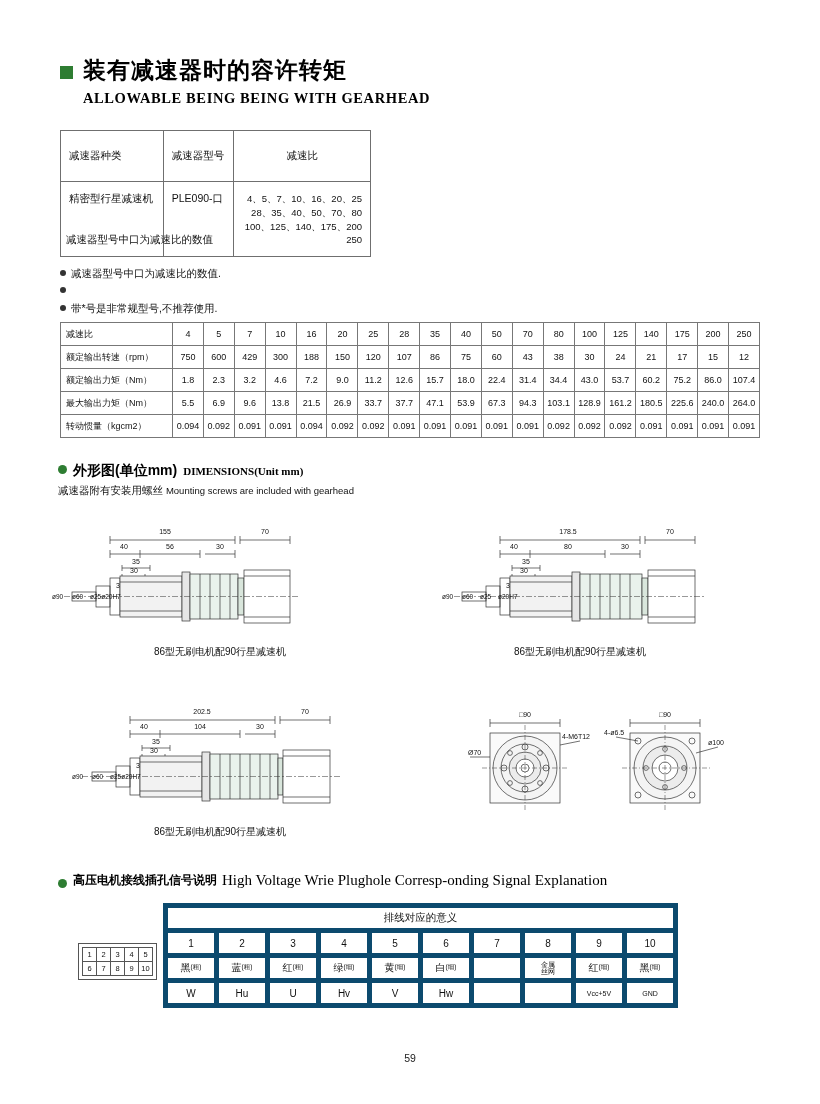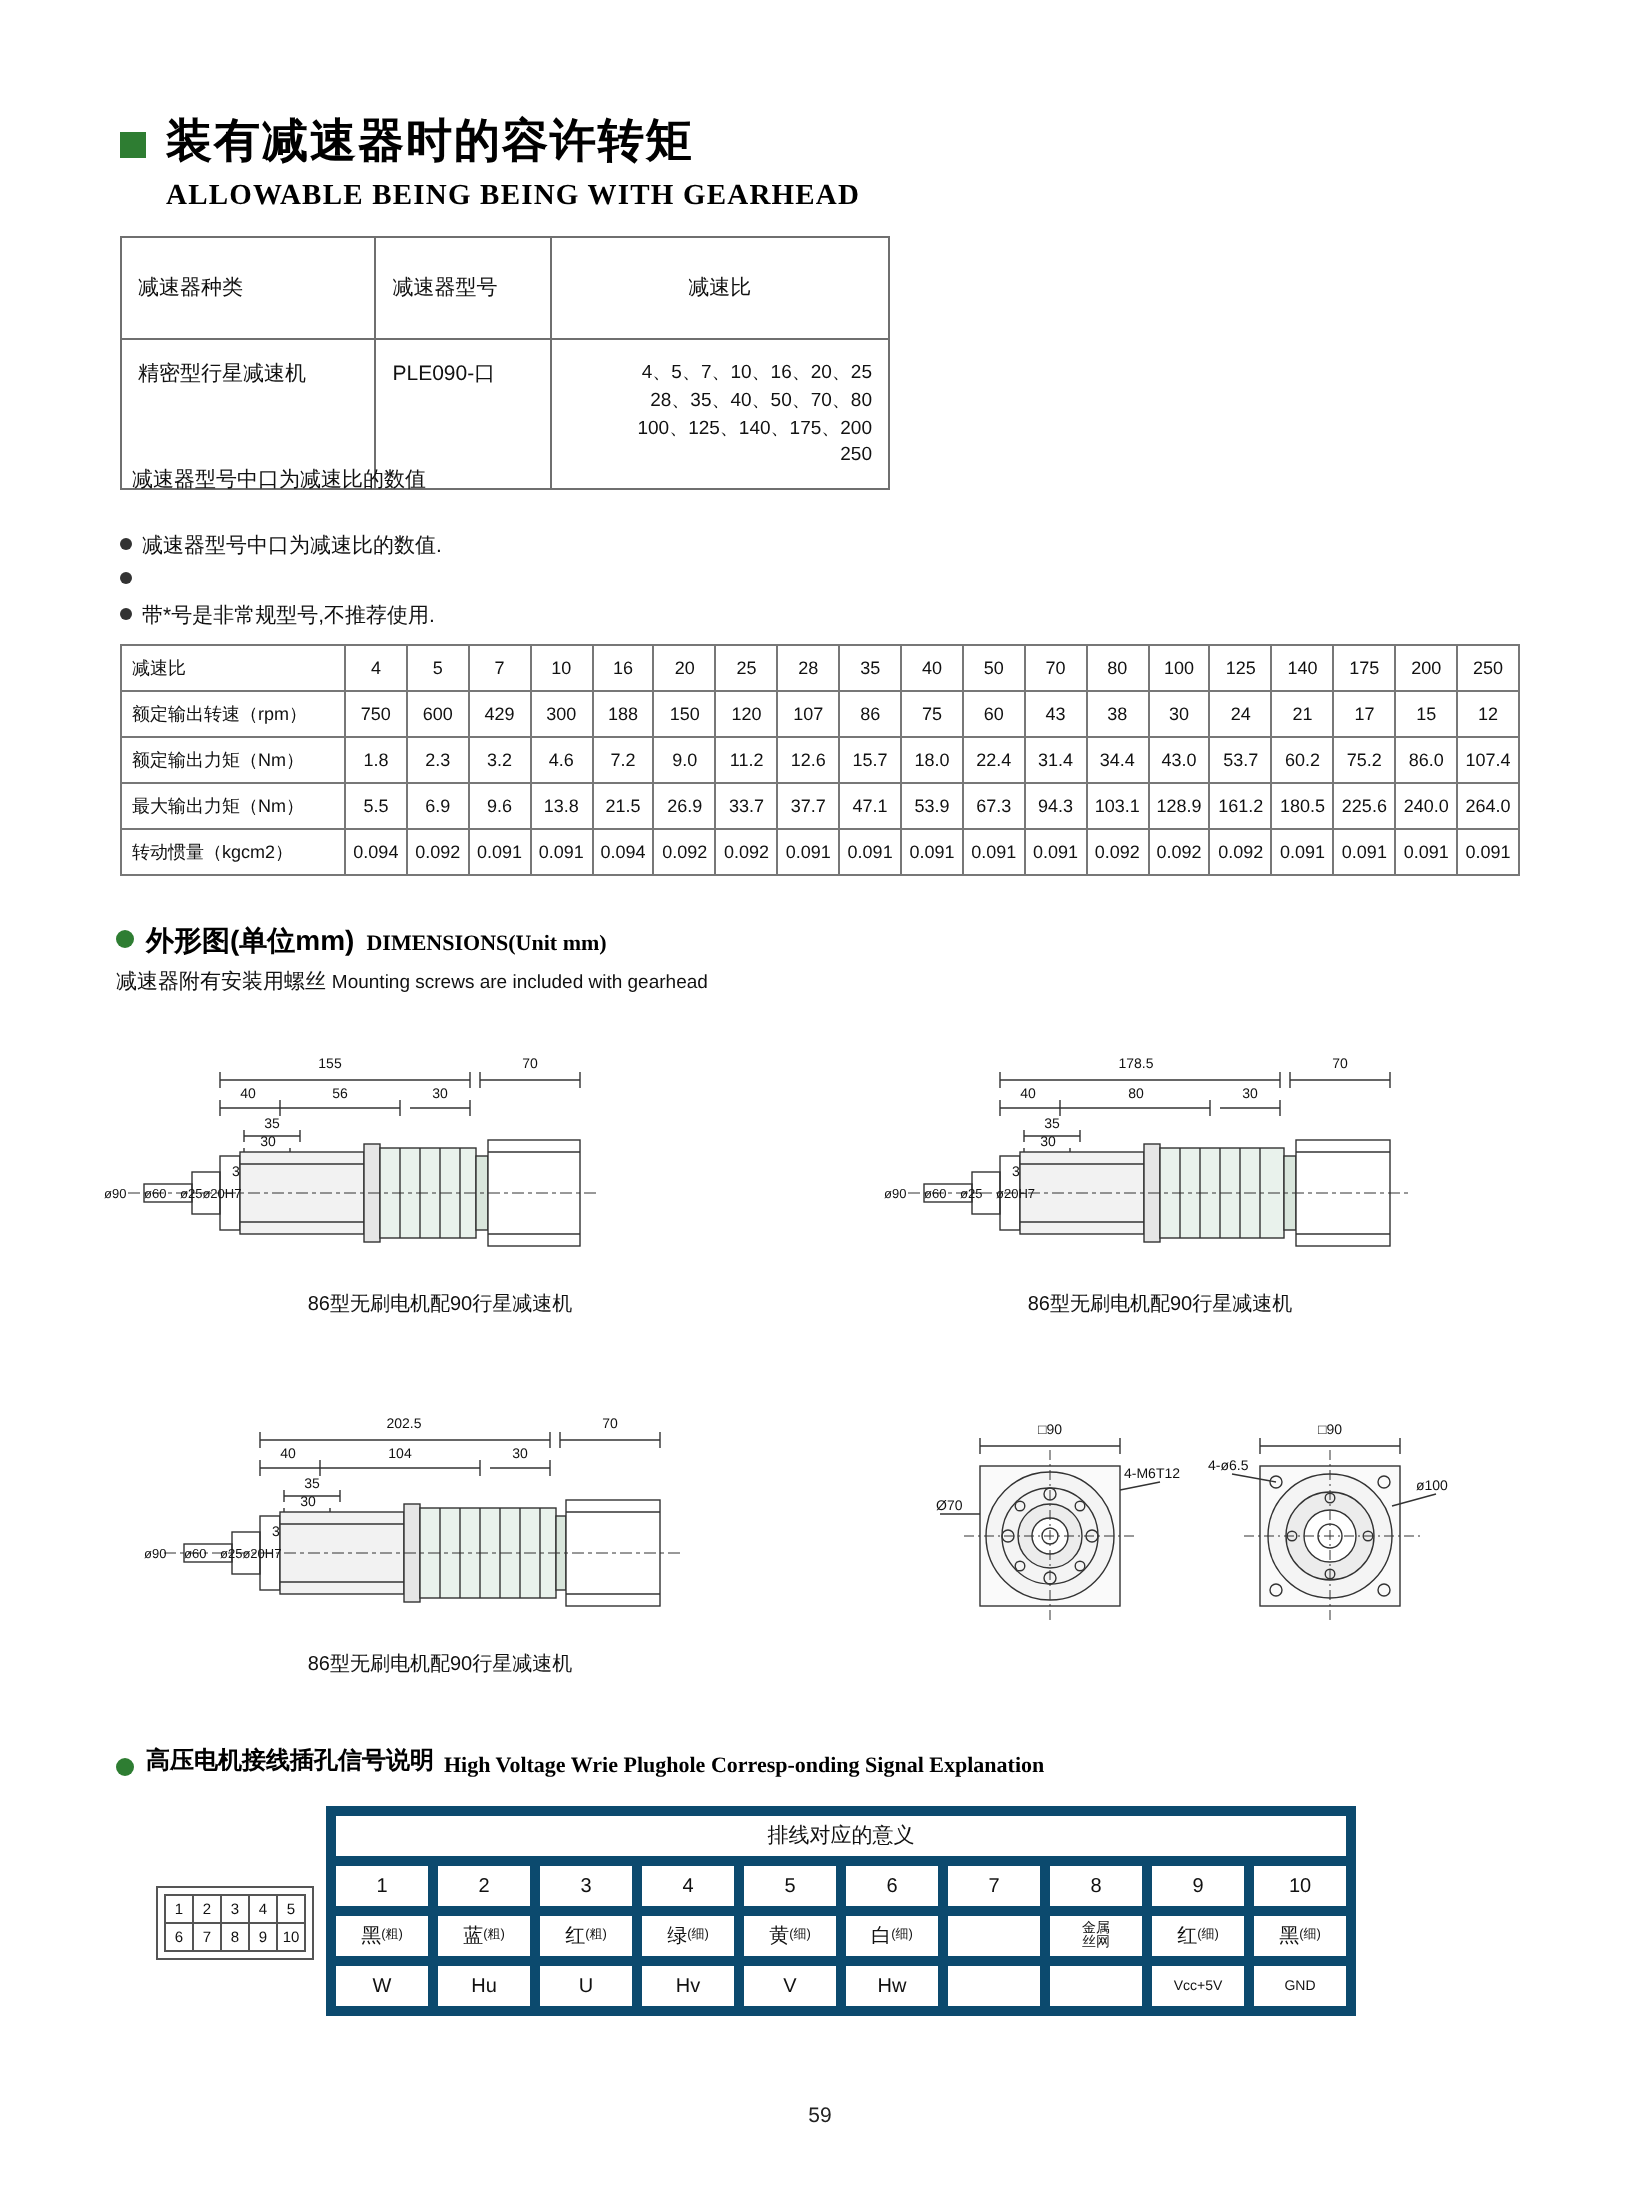--- a/index.html
+++ b/index.html
@@ -51,22 +51,22 @@
     font-weight: bold;
     font-size: 14.5px;
     letter-spacing: 0.6px;
     color: #000;
   }
 
   
   .top-table {
     position: absolute;
     left: 60px;
-    top: 118px;
-    width: 385px;
+    top: 130px;
+    width: 311px;
     border-collapse: collapse;
     font-size: 10.5px;
   }
   .top-table td {
     border: 1px solid #6f6f6f;
     padding: 6px 8px;
     vertical-align: middle;
     color: #111;
   }
   .top-table .hdr td {
@@ -194,22 +194,22 @@
     display: flex;
     align-items: flex-end;
   }
   .sig-cn {
     font-size: 12px;
     font-weight: bold;
     color: #000;
   }
   .sig-en {
     font-family: "Liberation Serif", serif;
-    font-size: 11px;
-    font-weight: bold;
+    font-size: 15px;
+    font-weight: normal;
     margin-left: 5px;
     color: #000;
   }
 
   .sig-table {
     position: absolute;
     left: 163px;
     top: 903px;
     border-collapse: collapse;
     font-size: 10px;

